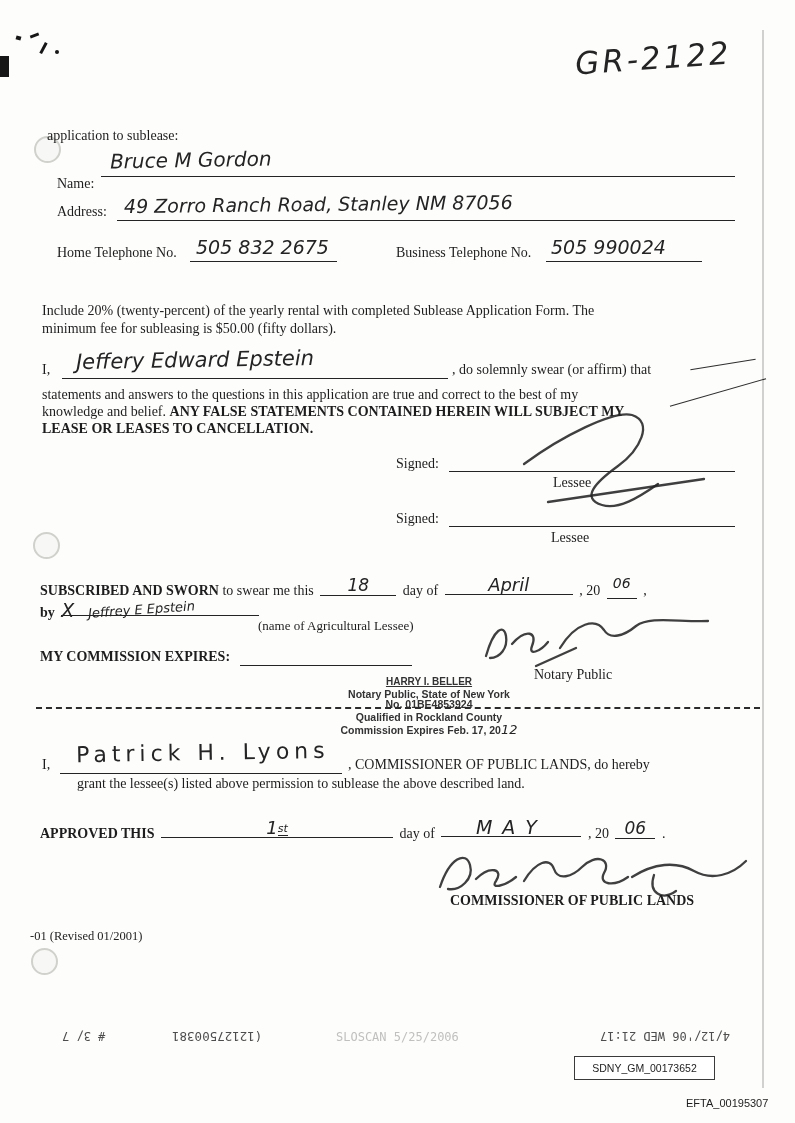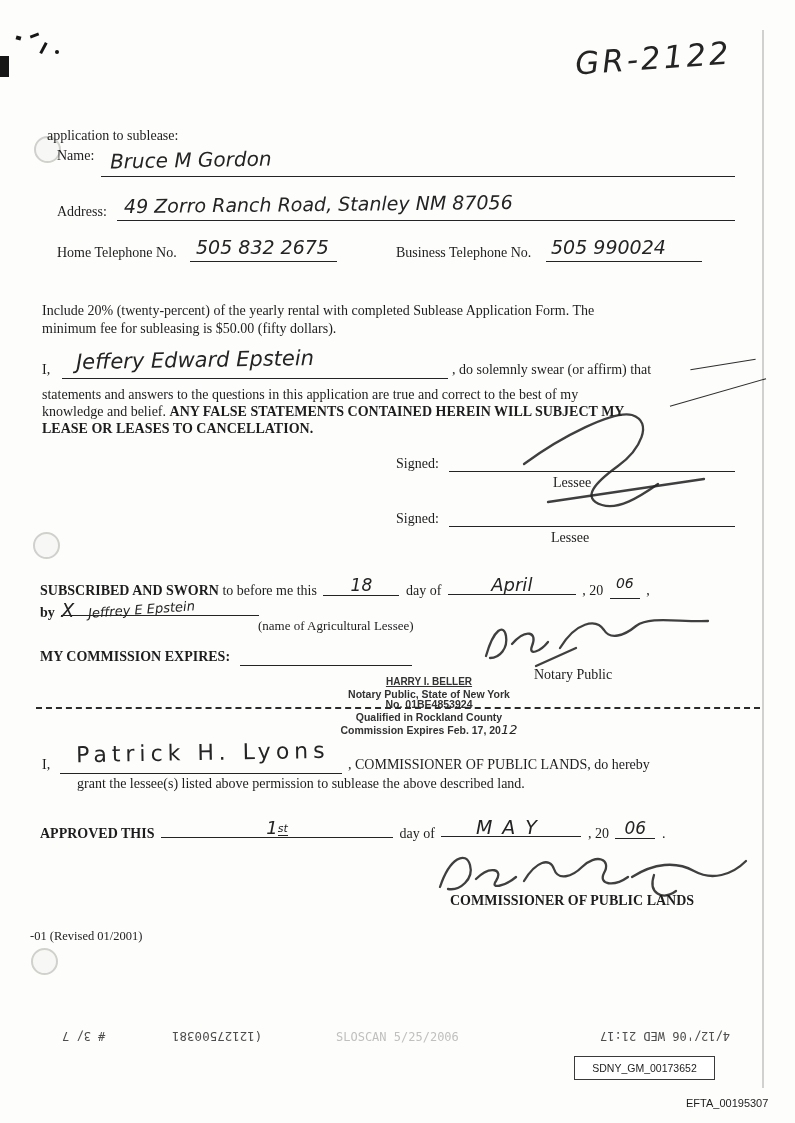--- a/index.html
+++ b/index.html
@@ -46,21 +46,21 @@
   <div class="artifact" style="left:55px; top:50px; width:4px; height:4px; border-radius:50%;"></div>
   <div class="hole" style="left:34px; top:136px;"></div>
   <div class="hole" style="left:33px; top:532px;"></div>
   <div class="hole" style="left:31px; top:948px;"></div>
   <div class="edge" style="left:762px; top:30px; width:1.5px; height:1058px; opacity:.75;"></div>
 
   <div class="t hw" style="left:575px; top:40px; font-size:31px; letter-spacing:3px; transform:rotate(-4deg);">GR-2122</div>
 
   <div class="t" style="left:47px; top:128px;">application to sublease:</div>
 
-  <div class="t" style="left:57px; top:148px;text-align:center;">Name:</div>
+  <div class="t" style="left:57px; top:176px;text-align:center;">Name:</div>
   <div class="t hw" style="left:110px; top:148px; font-size:20px; transform:rotate(-1deg);">Bruce M Gordon</div>
   <div class="line" style="left:101px; top:176px; width:634px;"></div>
 
   <div class="t" style="left:57px; top:204px;">Address:</div>
   <div class="t hw" style="left:124px; top:193px; font-size:19px; transform:rotate(-0.6deg);">49 Zorro Ranch Road, Stanley NM 87056</div>
   <div class="line" style="left:117px; top:220px; width:618px;"></div>
 
   <div class="t" style="left:57px; top:245px;">Home Telephone No.</div>
   <div class="t hw" style="left:196px; top:236px; font-size:19px;">505 832 2675</div>
   <div class="line" style="left:190px; top:261px; width:147px;"></div>
@@ -93,21 +93,21 @@
     <path d="M 86 96 C 140 88 192 80 242 73"></path>
   </svg>
   <div class="t" style="left:553px; top:475px;">Lessee</div>
 
   <div class="t" style="left:396px; top:511px;">Signed:</div>
   <div class="line" style="left:449px; top:526px; width:286px;"></div>
   <div class="t" style="left:551px; top:530px;">Lessee</div>
 
   <div class="row" style="left:40px; top:578px;">
     <span class="b">SUBSCRIBED AND SWORN</span>
-    <span>to before me this</span>
+    <span>to swear me this</span>
     <span class="fill" style="width:76px;"><span class="hw raised" style="font-size:17px;">18</span></span>
     <span>day of</span>
     <span class="fill" style="width:128px;"><span class="hw raised" style="font-size:18px;">April</span></span>
     <span>, 20</span>
     <span class="fill" style="width:30px;"><span class="hw" style="font-size:14px; position:relative; top:-7px;">06</span></span>
     <span>,</span>
   </div>
 
   <div class="row" style="left:40px; top:599px;">
     <span class="b">by</span>

